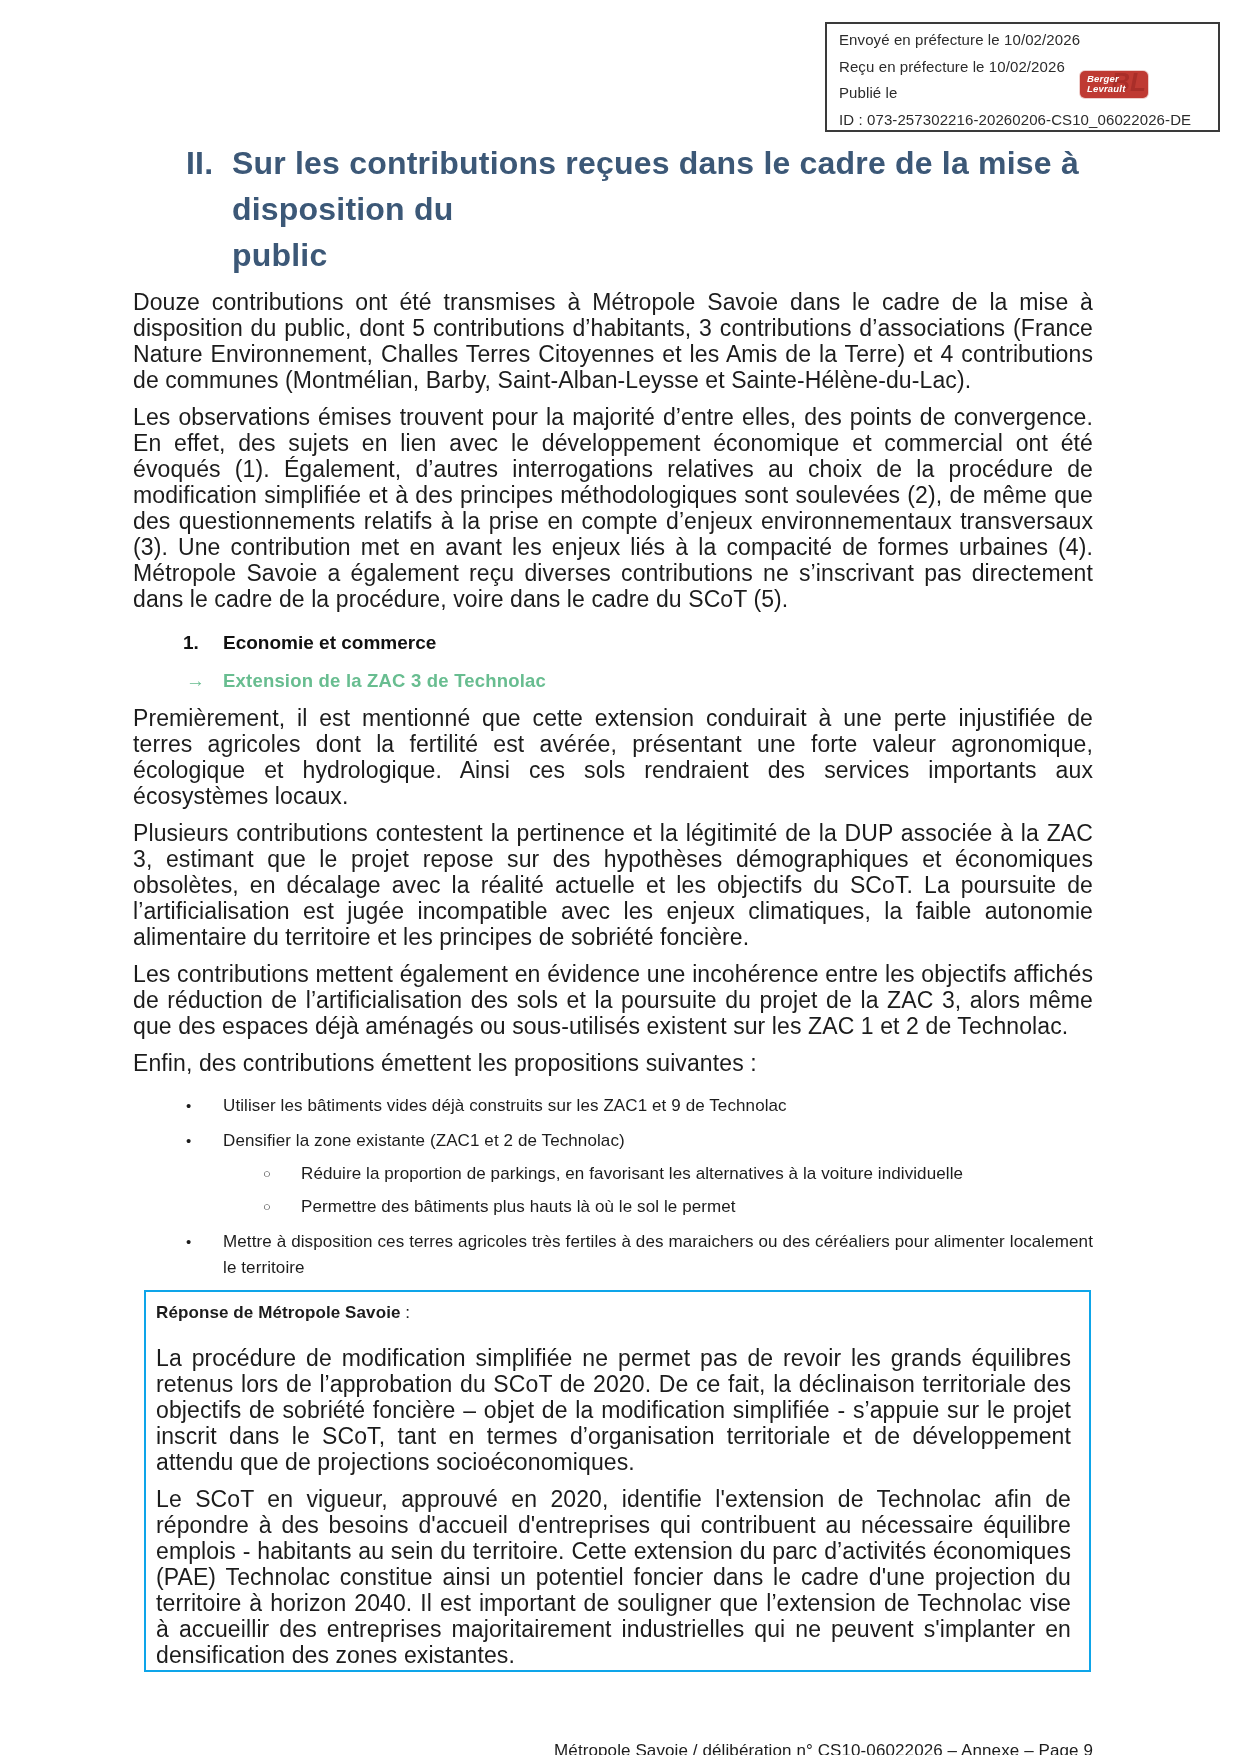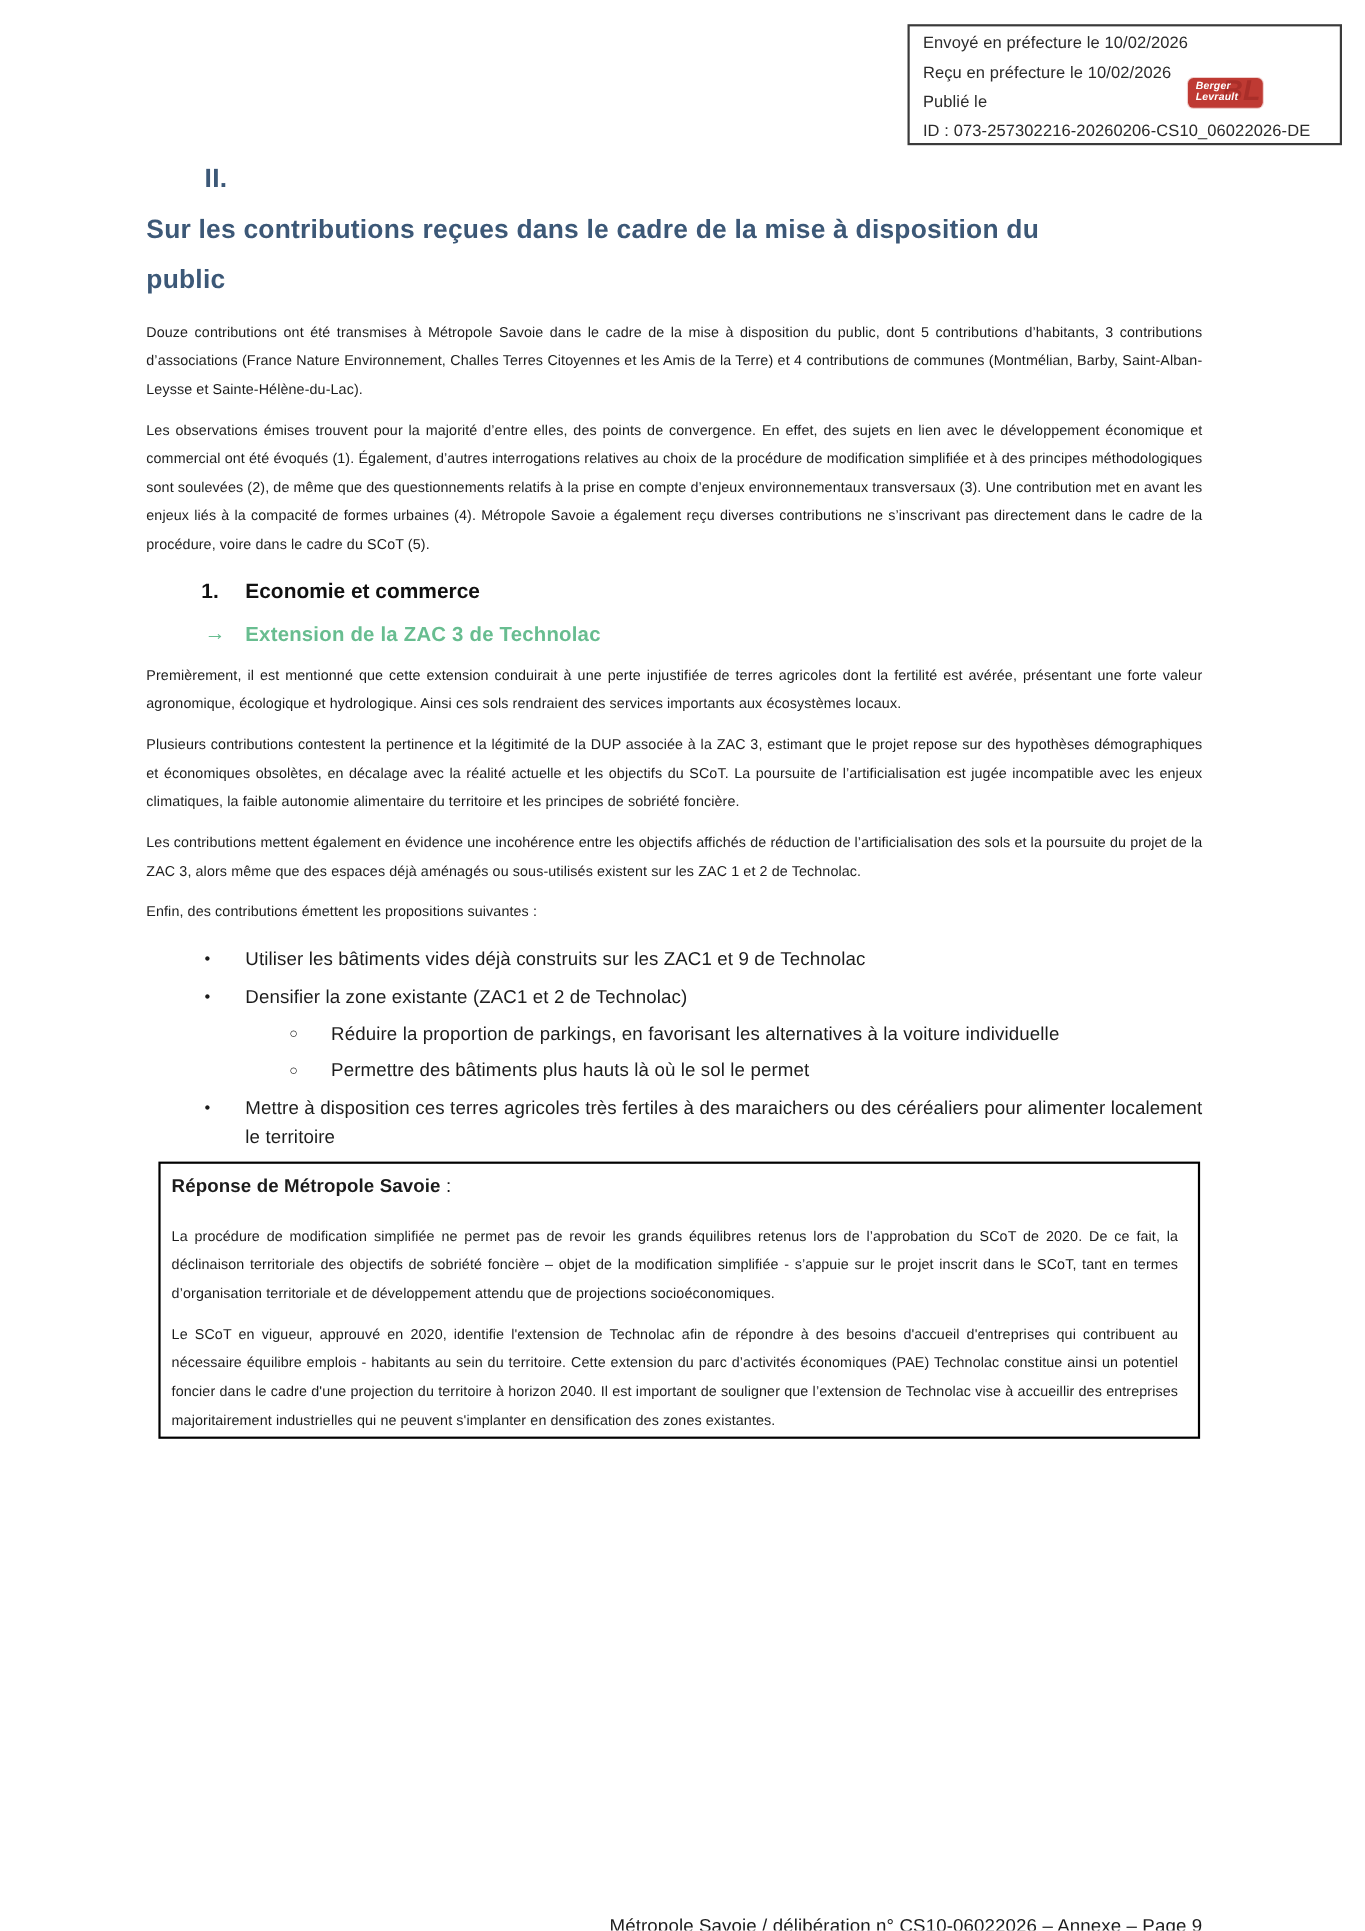--- a/index.html
+++ b/index.html
@@ -40,29 +40,29 @@
     position:absolute;right:2px;top:-4px;
     font-size:26px;font-weight:bold;font-style:italic;
     color:#a92e29;z-index:1;line-height:30px;
   }
 
   
   .content{padding:140px 148px 0 133px;}
 
   .main-heading{
     display:flex;margin:0;
-    font-size:24px;line-height:46px;font-weight:bold;
-    color:#3c5877;letter-spacing:0.2px;flex-direction:column;
+    font-size:32px;line-height:46px;font-weight:bold;
+    color:#3c5877;letter-spacing:0.2px;
   }
   .main-heading .h-num{flex:0 0 46px;margin-left:53px;}
   .main-heading .h-text{flex:1;white-space:pre-line;}
 
   .para{
     margin:11px 0 0 0;
-    font-size:13px;line-height:26px;
+    font-size:23px;line-height:26px;
     text-align:justify;letter-spacing:0.1px;
   }
   .para.first-after-heading{margin-top:11px;}
 
   .sec-heading{
     display:flex;margin:17px 0 0 0;
     font-size:19px;line-height:27px;font-weight:bold;color:#111111;
   }
   .sec-heading .sec-num{flex:0 0 40px;margin-left:50px;}
 
@@ -78,21 +78,21 @@
   .li .marker.dot{font-size:15px;}
   .li .li-text{flex:1;text-align:justify;}
   .li.l1{margin-top:9px;}
   .li.l1.first{margin-top:17px;}
   .li.l2 .marker{flex:0 0 38px;margin-left:130px;font-size:13px;}
   .li.l2{margin-top:7px;}
 
   
   .resp-box{
     margin:9px 0 0 11px;
-    border:2px solid #000000;
+    border:2px solid #0ea5e9;
     padding:8px 18px 2px 10px;
     box-sizing:border-box;
     width:947px;
   }
   .resp-title{
     margin:0;font-size:17px;line-height:26px;letter-spacing:0.1px;
   }
   .resp-title .bold{font-weight:bold;}
   .resp-box .para{margin-top:19px;}
   .resp-box .para + .para{margin-top:11px;}

